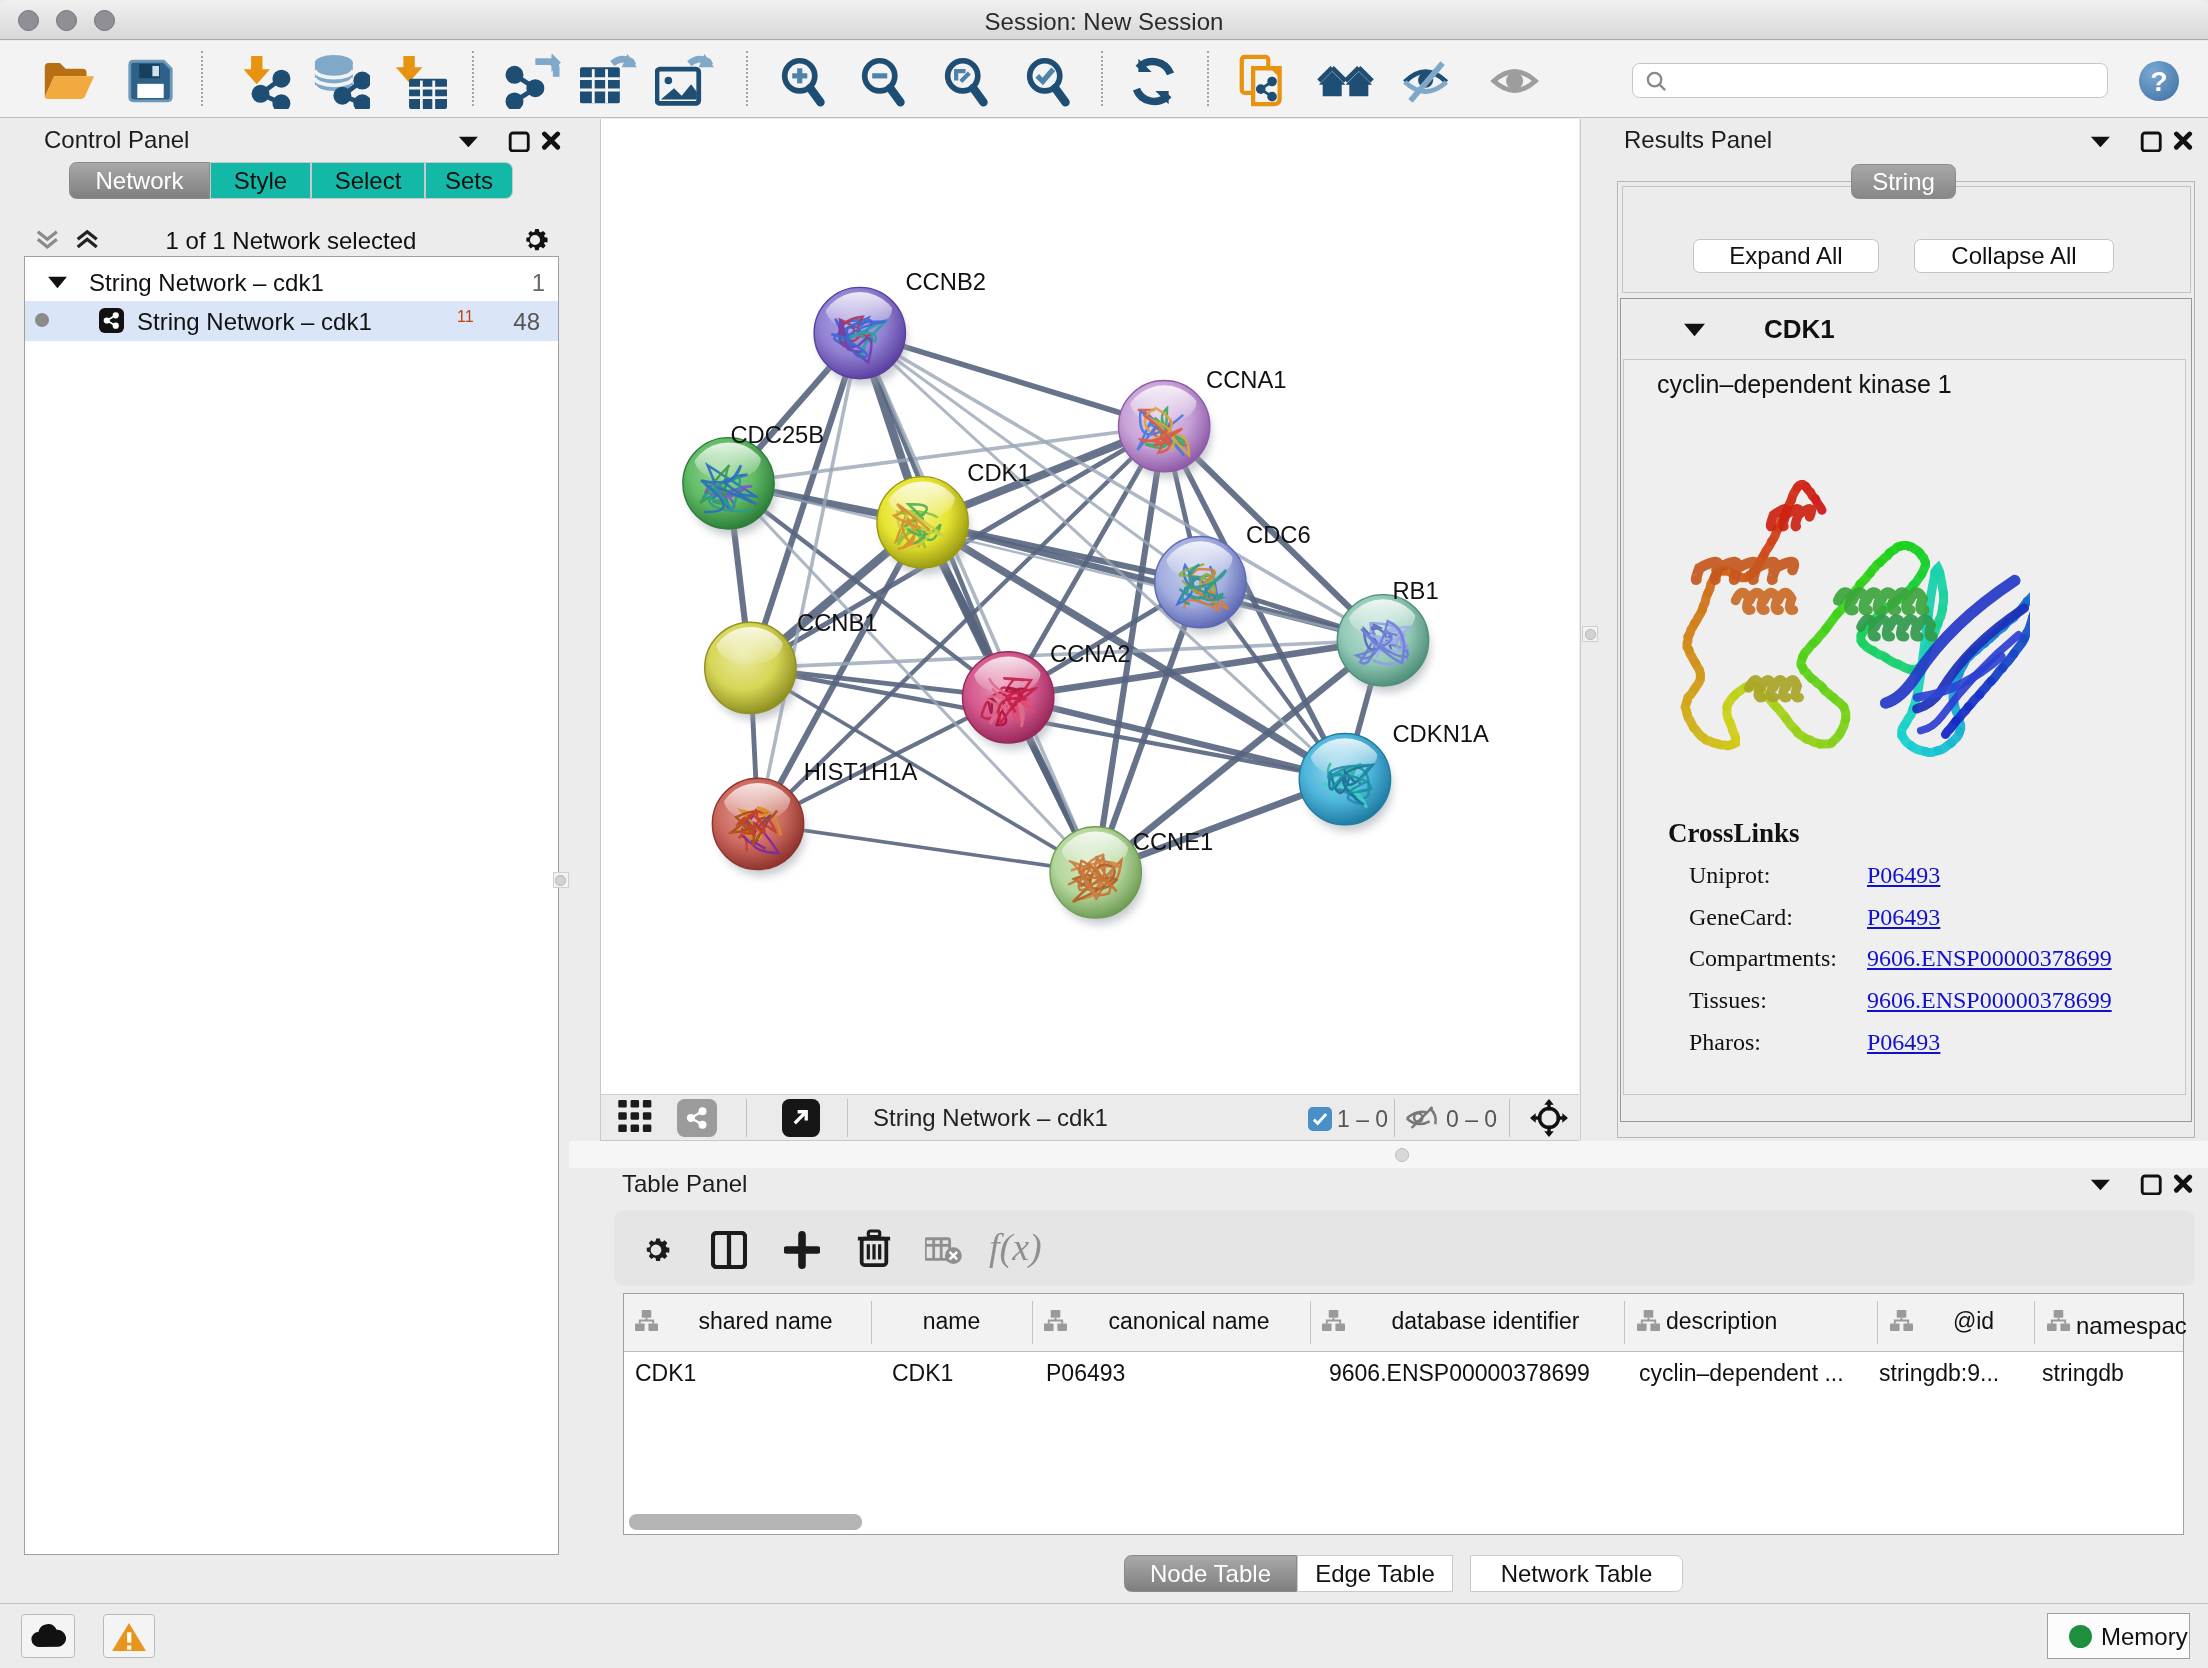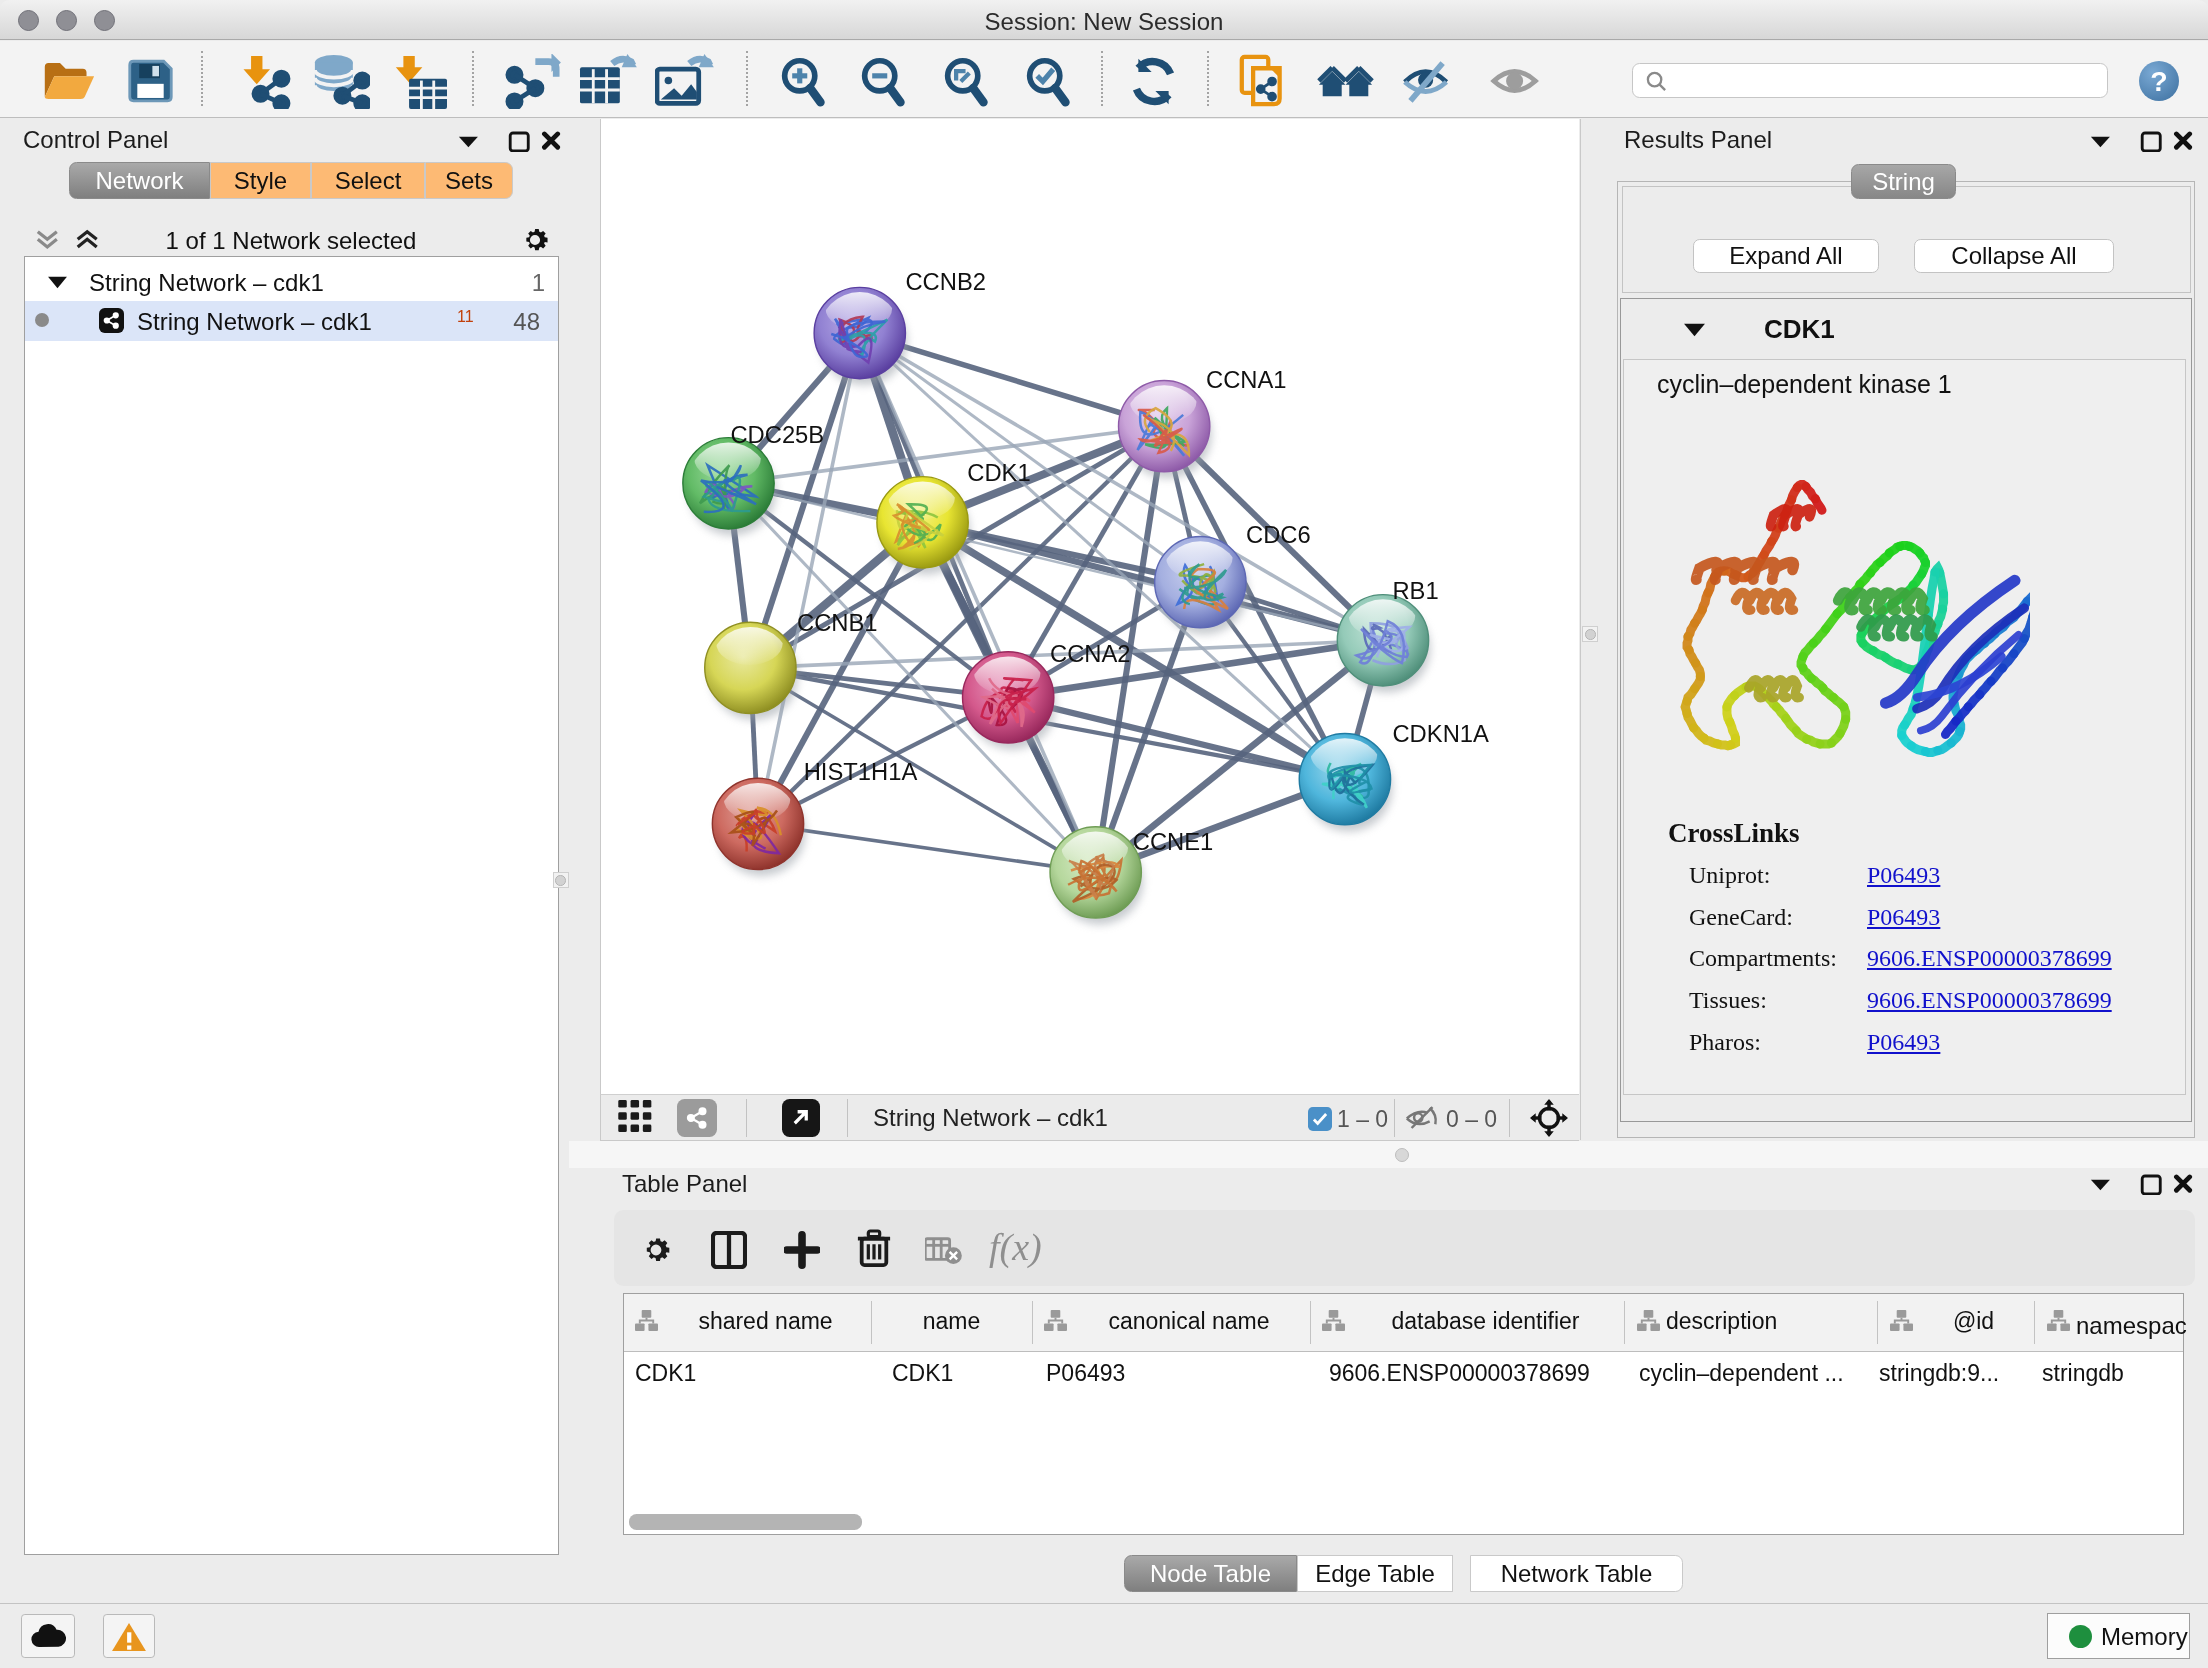--- a/index.html
+++ b/index.html
@@ -5,21 +5,21 @@
 body{font-family:"Liberation Sans",sans-serif;background:#ececec;position:relative}
 .abs{position:absolute}
 .titlebar{left:0;top:0;width:2208px;height:40px;background:linear-gradient(180deg,#f1f1f1,#d7d7d7);border-bottom:1px solid #a9a9a9;border-radius:9.5px 9.5px 0 0}
 .tl{width:21px;height:21px;border-radius:50%;background:#8f8f95;border:1px solid #707078;top:9.5px}
 .title{top:7.6px;left:0;width:2208px;text-align:center;font-size:24px;color:#2b2b2b}
 .toolbar{left:0;top:41px;width:2208px;height:77px;background:#f3f3f3;border-bottom:1px solid #bdbdbd}
 .tsep{top:51px;height:55px;width:0;border-left:2.9px dotted #a3a3a3}
 .searchbox{left:1632px;top:63px;width:476px;height:35px;background:#fff;border:1.9px solid #c6c6c6;border-radius:7.6px}
 .help{left:2139px;top:61px;width:40px;height:40px;border-radius:50%;background:radial-gradient(circle at 35% 30%,#7aa9d4,#3c6f9f);color:#fff;font-size:28.5px;font-weight:bold;text-align:center;line-height:40px}
 .ptitle{font-size:24px;color:#1c1c1c}
-.seg{height:37px;border:1px solid #c9c9c9;background:#fdba74;font-size:24px;color:#111;text-align:center}
+.seg{height:37px;border:1px solid #c9c9c9;background:#14b8a6;font-size:24px;color:#111;text-align:center}
 .seg.sel{background:linear-gradient(180deg,#a9a9a9,#7f7f7f);color:#fff;border-color:#8a8a8a}
 .whitebox{background:#fff;border:1px solid #9f9f9f}
 .graybtn{background:#fff;border:1px solid #c3c3c3;border-radius:6.7px;font-size:24px;color:#111;text-align:center}
 .netview{left:600px;top:119px;width:979px;height:975px;background:#fff;border-left:1px solid #c9c9c9}
 .nettb{left:600px;top:1094px;width:979px;height:47px;background:#ebebeb;border-top:1px solid #cfcfcf;border-bottom:1px solid #c9c9c9;border-left:1px solid #c9c9c9}
 .vsep{width:0;border-left:1px solid #c2c2c2}
 .rpanel{left:1580px;top:119px;width:619px;height:1021px;background:#ececec;border-left:1px solid #c9c9c9}
 .tabpane{left:1617px;top:181px;width:578px;height:957px;border:1px solid #b5b5b5}
 .stringtab{z-index:6;left:1851px;top:164px;width:105px;height:35px;background:linear-gradient(180deg,#a7a7a7,#878787);border:1px solid #8a8a8a;border-radius:7.6px;color:#fff;font-size:24px;text-align:center;line-height:34px}
 .subp1{left:1622px;top:186px;width:569px;height:107px;border:1px solid #c3c3c3}
@@ -198,21 +198,21 @@
 <div class="abs tsep" style="left:746px"></div>
 <div class="abs tsep" style="left:1101px"></div>
 <div class="abs tsep" style="left:1207px"></div>
 <div class="abs searchbox"></div>
 <svg class="abs" style="left:1645px;top:70px" width="23" height="23" viewBox="0 0 24 24">
     <circle cx="10" cy="10" r="7" fill="none" stroke="#8a8a8a" stroke-width="2.4"></circle>
     <line x1="15" y1="15" x2="21" y2="21" stroke="#8a8a8a" stroke-width="2.4"></line>
   </svg>
 <div class="abs help">?</div>
 
-<div class="abs ptitle" style="left:23px;top:126px">Control Panel</div>
+<div class="abs ptitle" style="left:44px;top:126px">Control Panel</div>
 <svg class="abs" style="left:457px;top:131px" width="114" height="21" viewBox="0 0 120 22">
 <path d="M2 6 L22 6 L12 17 Z" fill="#111"></path>
 <rect x="56" y="2" width="19" height="19" rx="3" fill="none" stroke="#111" stroke-width="3"></rect>
 <path d="M92 3 L106 17 M106 3 L92 17" stroke="#111" stroke-width="5" stroke-linecap="round"></path>
 </svg>
 <div class="abs seg sel" style="left:69px;top:162px;width:141px;border-radius:7.6px 0 0 7.6px;line-height:35px">Network</div>
 <div class="abs seg" style="left:210px;top:162px;width:101px;line-height:35px">Style</div>
 <div class="abs seg" style="left:311px;top:162px;width:114px;line-height:35px">Select</div>
 <div class="abs seg" style="left:425px;top:162px;width:88px;border-radius:0 7.6px 7.6px 0;line-height:35px">Sets</div>
 

